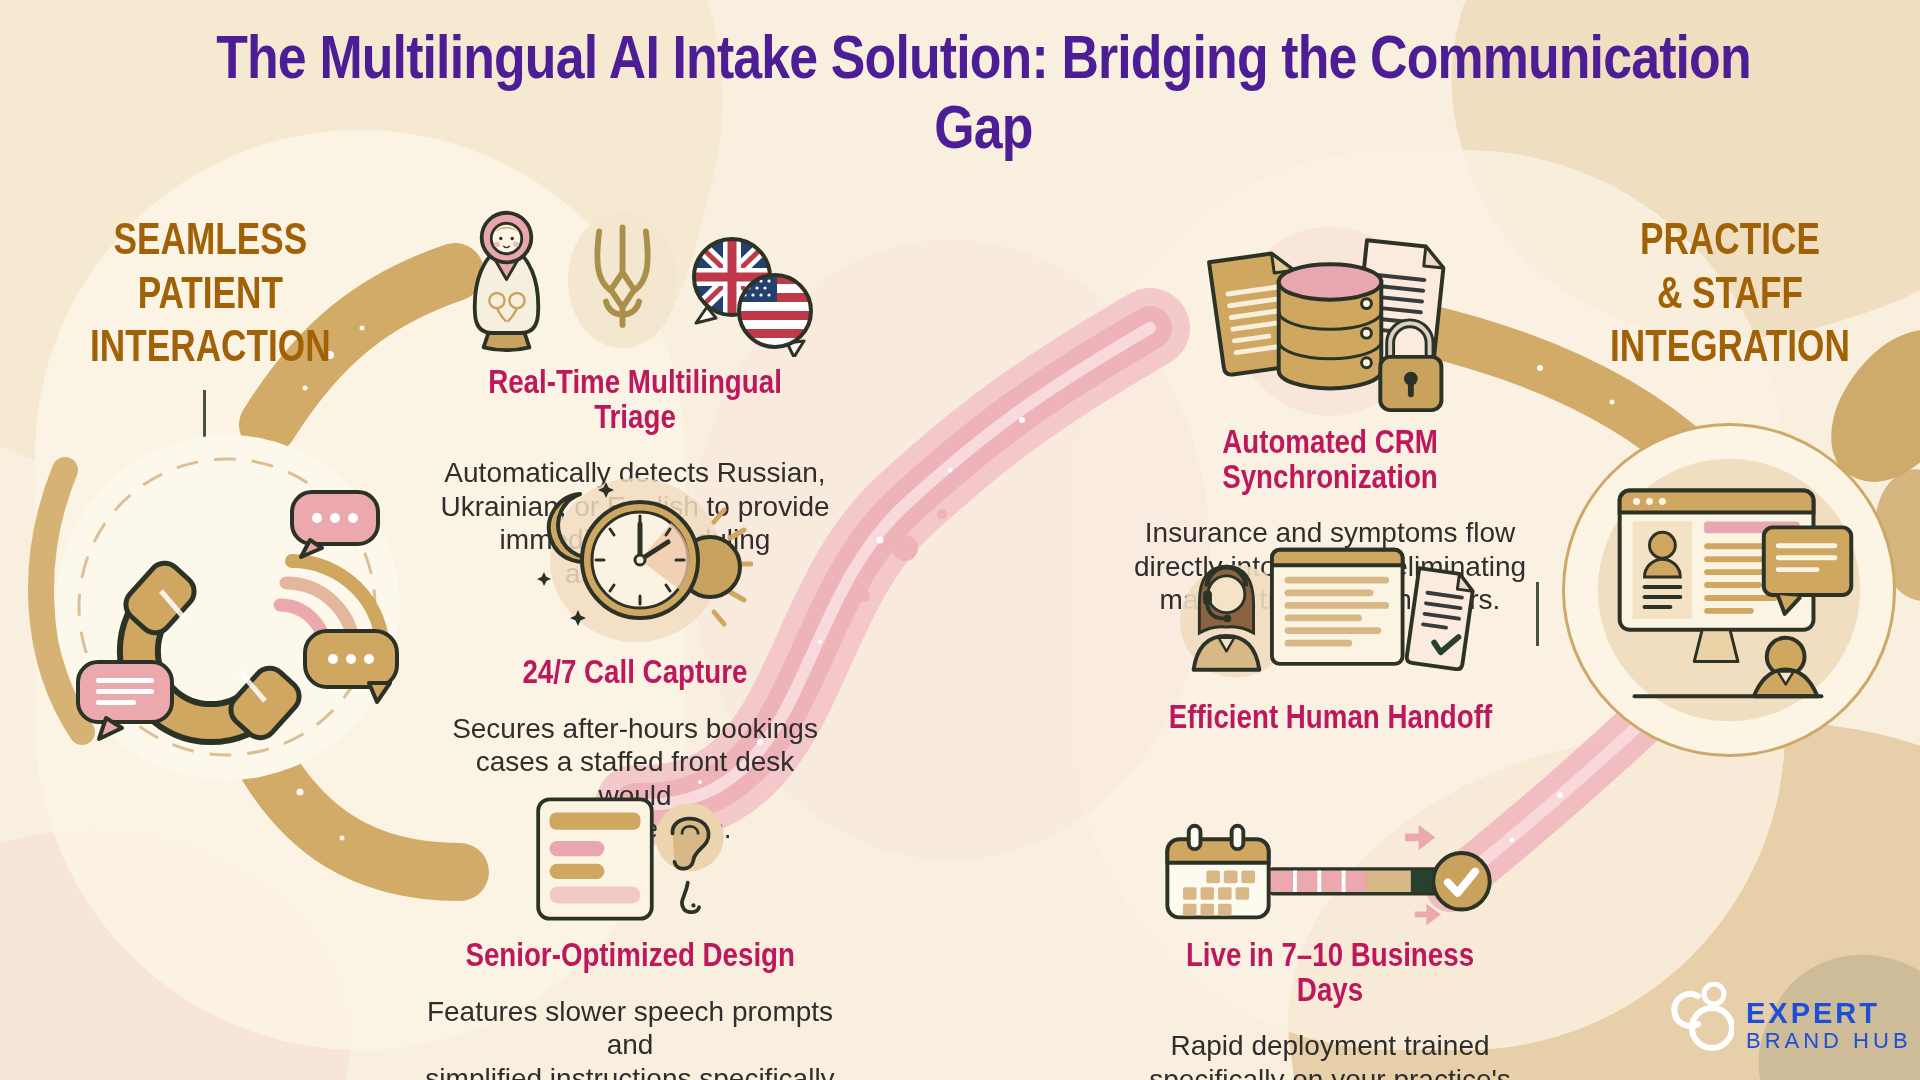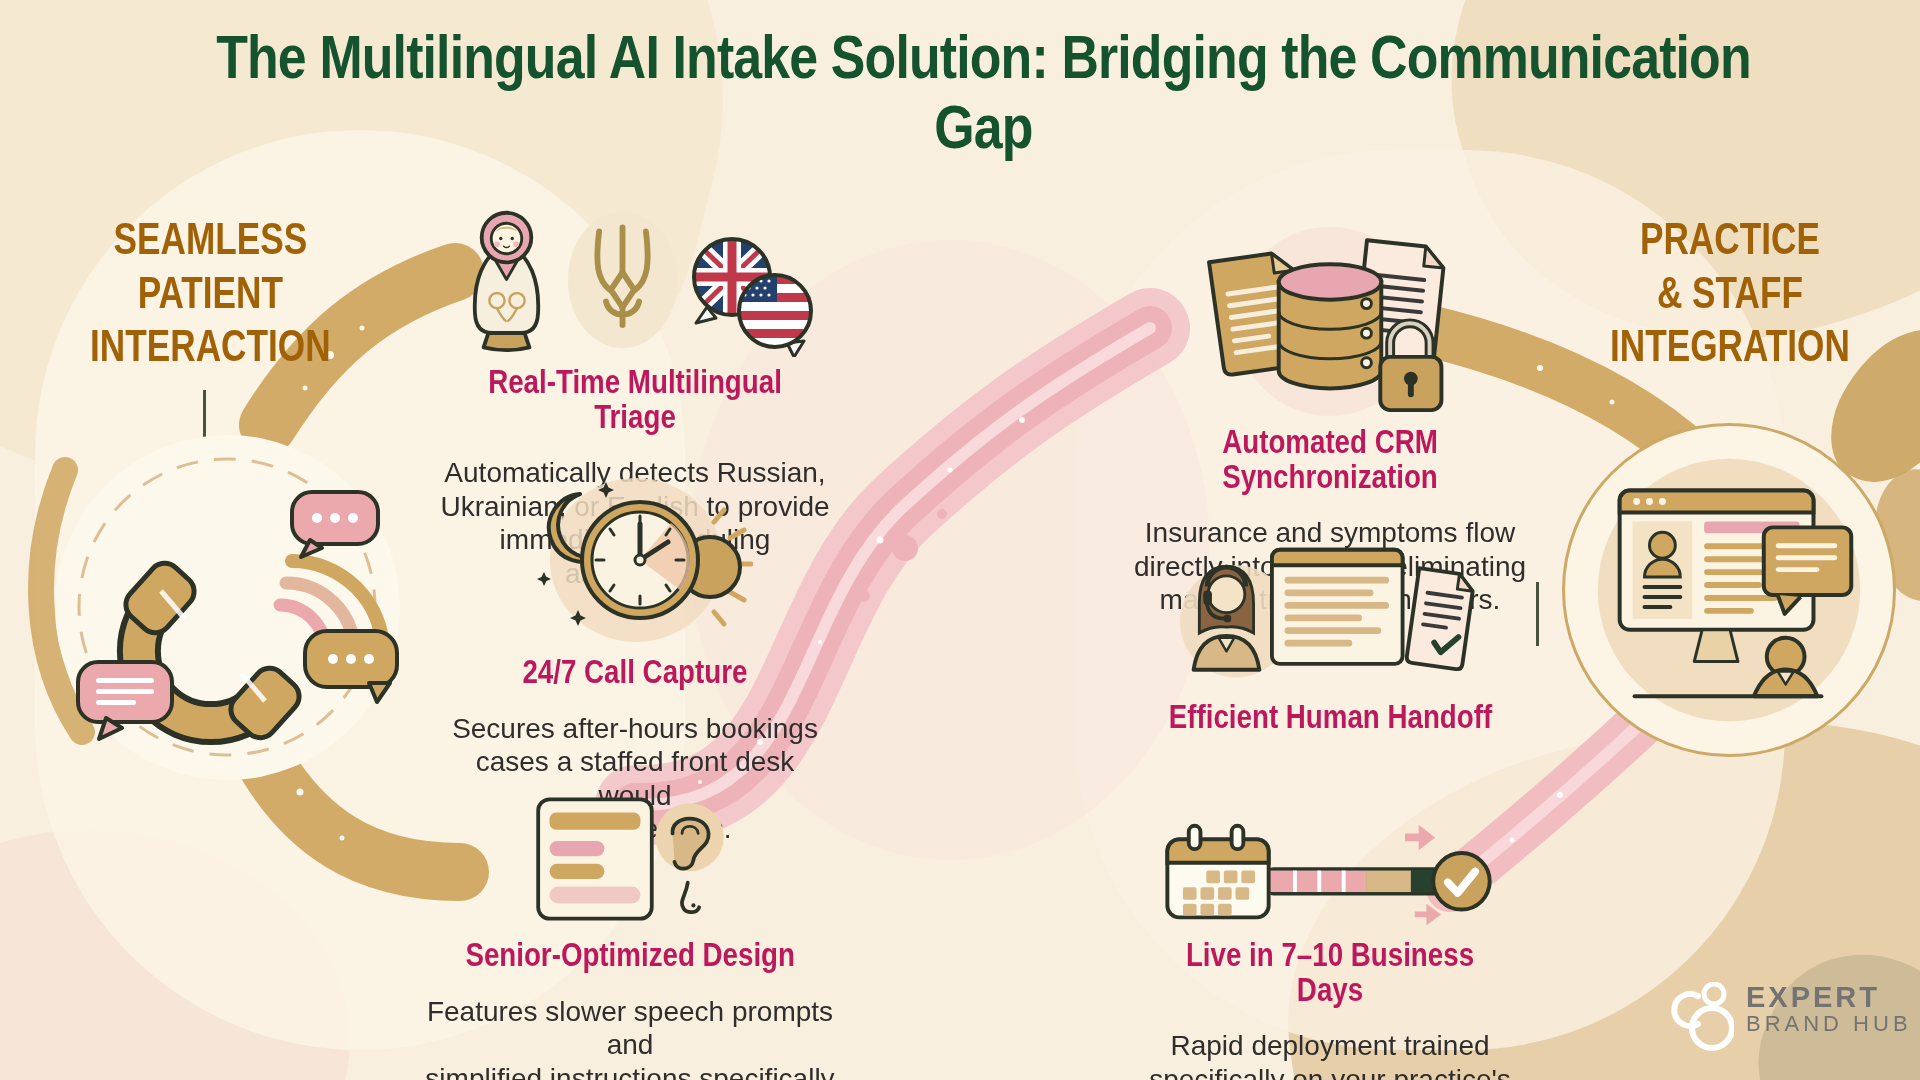--- a/index.html
+++ b/index.html
@@ -16,39 +16,39 @@
   .blob-center{left:690px;top:240px;width:520px;height:620px;background:#f9e4dd;opacity:.45;border-radius:50%;}
   .blob-olive{right:-70px;bottom:-90px;width:230px;height:210px;background:#b9ac8a;opacity:.55;border-radius:50% 60% 40% 50%;transform:rotate(25deg);}
   .leaf{position:absolute;background:#c9a35e;z-index:0;}
   .leaf1{right:-34px;top:320px;width:110px;height:170px;border-radius:62% 38% 58% 42%;transform:rotate(28deg);opacity:.9;}
   .leaf2{right:-44px;top:470px;width:90px;height:130px;border-radius:60% 40% 60% 40%;transform:rotate(-18deg);opacity:.75;}
   
   .ribbons{position:absolute;left:0;top:0;z-index:1;}
   
   .cond{display:inline-block;transform:scaleX(.85);transform-origin:center top;}
   .title{position:absolute;left:0;right:0;top:22px;margin:0;text-align:center;z-index:2;
-    font-size:61px;font-weight:700;color:#14532d;letter-spacing:-1px;padding-left:47px;}
+    font-size:61px;font-weight:700;color:#4c1d95;letter-spacing:-1px;padding-left:47px;}
   .heading{position:absolute;z-index:2;text-align:center;color:#a16207;font-weight:700;
     font-size:44px;line-height:1.22;letter-spacing:0px;}
   .heading .cond{white-space:pre-line;transform:scaleX(.8);}
   .tick{position:absolute;width:3px;background:#47523f;z-index:2;}
   .tick-left{left:203px;top:390px;height:52px;}
   .tick-right{left:1536px;top:582px;height:64px;}
   
   .item{position:absolute;z-index:2;text-align:center;}
   .icon-row{display:flex;justify-content:center;align-items:flex-end;gap:8px;}
   .item h3{margin:8px 0 0;font-size:33px;font-weight:700;color:#be185d;line-height:1.05;}
   .item h3 .cond{transform:scaleX(.84);}
   .item p{margin:22px 0 0;font-size:28px;color:#2f2e2c;line-height:1.2;white-space:pre-line;}
   
   .big-circle{position:absolute;border-radius:50%;z-index:2;}
   .left-circle{left:55px;top:435px;width:345px;height:345px;background:#fdf8ec;}
   .right-circle{left:1562px;top:423px;width:334px;height:334px;background:#fcf4e4;border:3px solid #cda968;box-sizing:border-box;}
   
-  .logo{position:absolute;left:1668px;top:982px;display:flex;align-items:flex-start;gap:12px;z-index:3;color:#737373;}
+  .logo{position:absolute;left:1668px;top:982px;display:flex;align-items:flex-end;gap:12px;z-index:3;color:#1d4ed8;}
   .logo-text{display:flex;flex-direction:column;line-height:1.05;}
   .logo-line1{font-size:29px;font-weight:600;letter-spacing:3px;}
   .logo-line2{font-size:22px;font-weight:400;letter-spacing:4px;}
 </style>
 </head>
 <body>
 
 <div class="canvas">
 
   <div class="blob blob-tl"></div>

